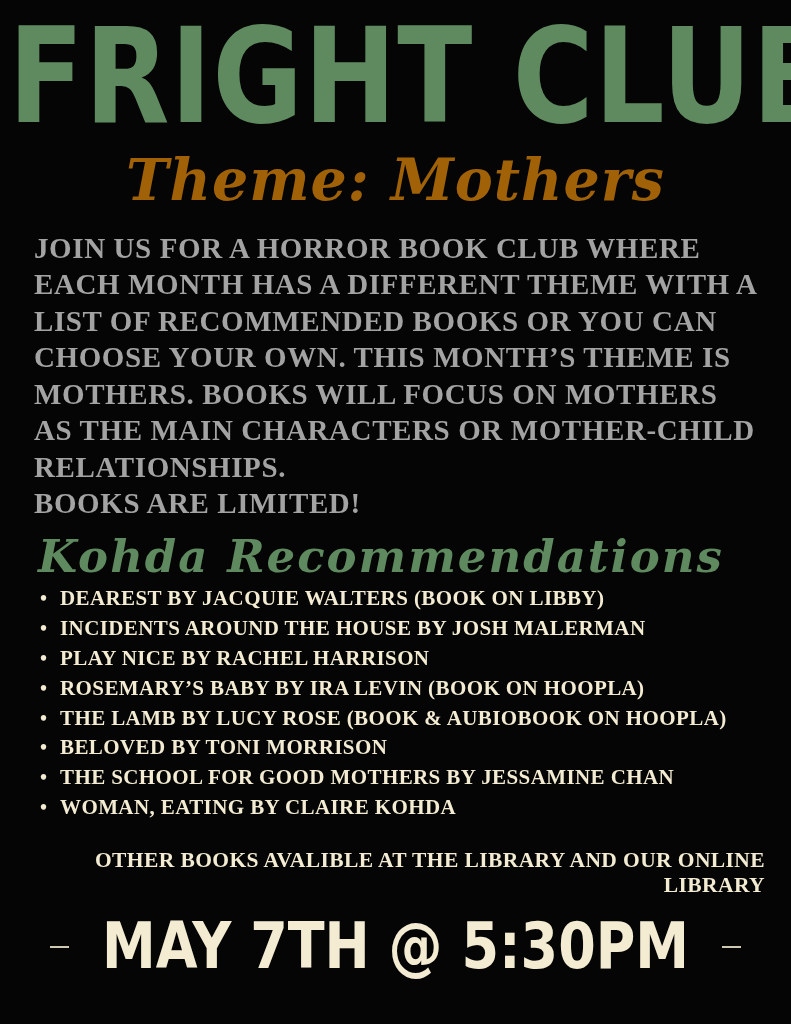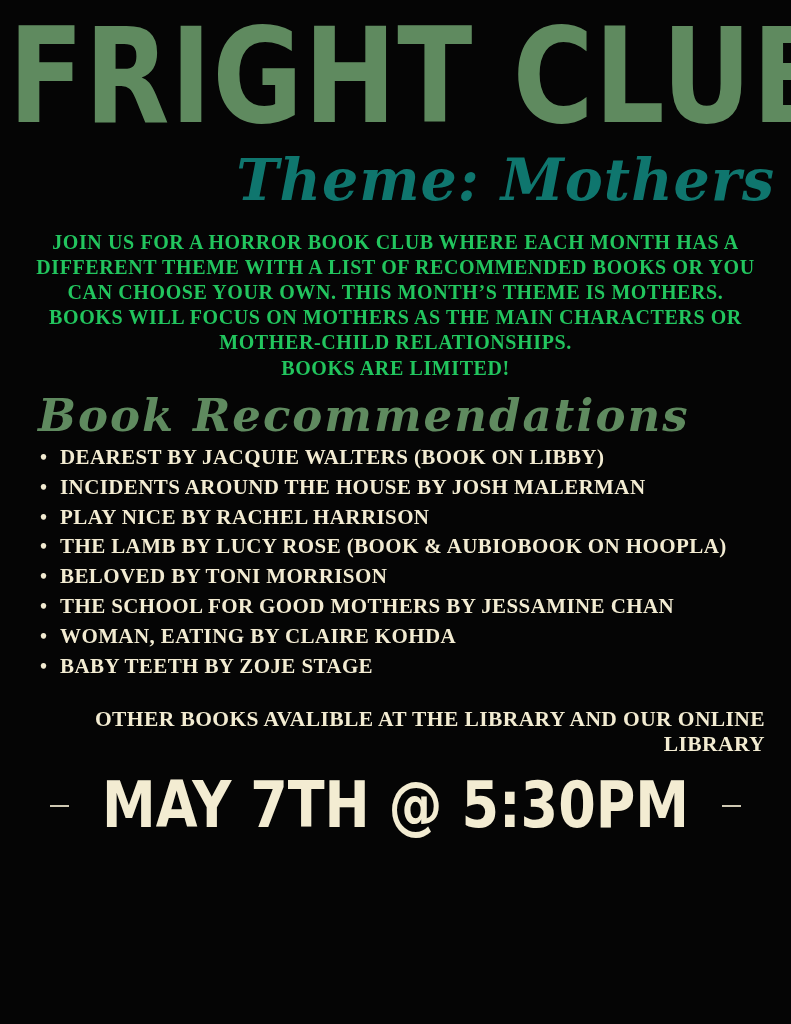--- a/index.html
+++ b/index.html
@@ -33,38 +33,38 @@
     letter-spacing: 1px;
     text-align: center;
     margin: 0;
     padding-top: 12px;
     transform: scaleY(1.22) scaleX(1.02);
     transform-origin: top center;
     white-space: nowrap;
   }
 
   .subtitle {
-    text-align: right;
+    text-align: center;
     font-family: "DejaVu Serif", serif;
     font-style: italic;
     font-weight: bold;
-    color: #0f766e;
+    color: #a16207;
     font-size: 57px;
     line-height: 1;
     margin: 36px 0 0 0;
     letter-spacing: 1px;
   }
 
   
   .intro {
-    text-align: center;
+    text-align: left;
     font-family: "Liberation Serif", serif;
     font-weight: bold;
-    color: #22c55e;
-    font-size: 20px;
+    color: #a3a3a3;
+    font-size: 29px;
     line-height: 1.26;
     letter-spacing: 0.6px;
     text-transform: uppercase;
     margin: 22px 18px 0 18px;
   }
   .intro .limited {
     display: block;
   }
 
   
@@ -151,31 +151,31 @@
 
   <h1 class="title">FRIGHT CLUB</h1>
 
   <div class="subtitle">Theme: Mothers</div>
 
   <p class="intro">
     <span>Join us for a horror book club where each month has a different theme with a list of recommended books or you can choose your own. This month’s theme is mothers. Books will focus on mothers as the main characters or mother-child relationships.</span>
     <span class="limited">Books are limited!</span>
   </p>
 
-  <div class="rec-heading">Book Recommendations</div>
+  <div class="rec-heading">Kohda Recommendations</div>
 
   <ul class="books">
     <li>Dearest by Jacquie Walters (book on Libby)</li>
     <li>Incidents Around the House by Josh Malerman</li>
     <li>Play Nice by Rachel Harrison</li>
+    <li>Rosemary’s Baby by Ira Levin (book on Hoopla)</li>
     <li>The Lamb by Lucy Rose (book &amp; aubiobook on Hoopla)</li>
     <li>Beloved by Toni Morrison</li>
     <li>The School for Good Mothers by Jessamine Chan</li>
     <li>Woman, Eating by Claire Kohda</li>
-    <li>Baby Teeth by Zoje Stage</li>
   </ul>
 
   <div class="other-books">Other books avalible at the library and our online library</div>
 
   <div class="date-band">
     <span class="rule"></span>
     <span class="date-text">MAY 7TH @ 5:30PM</span>
     <span class="rule"></span>
   </div>
 

